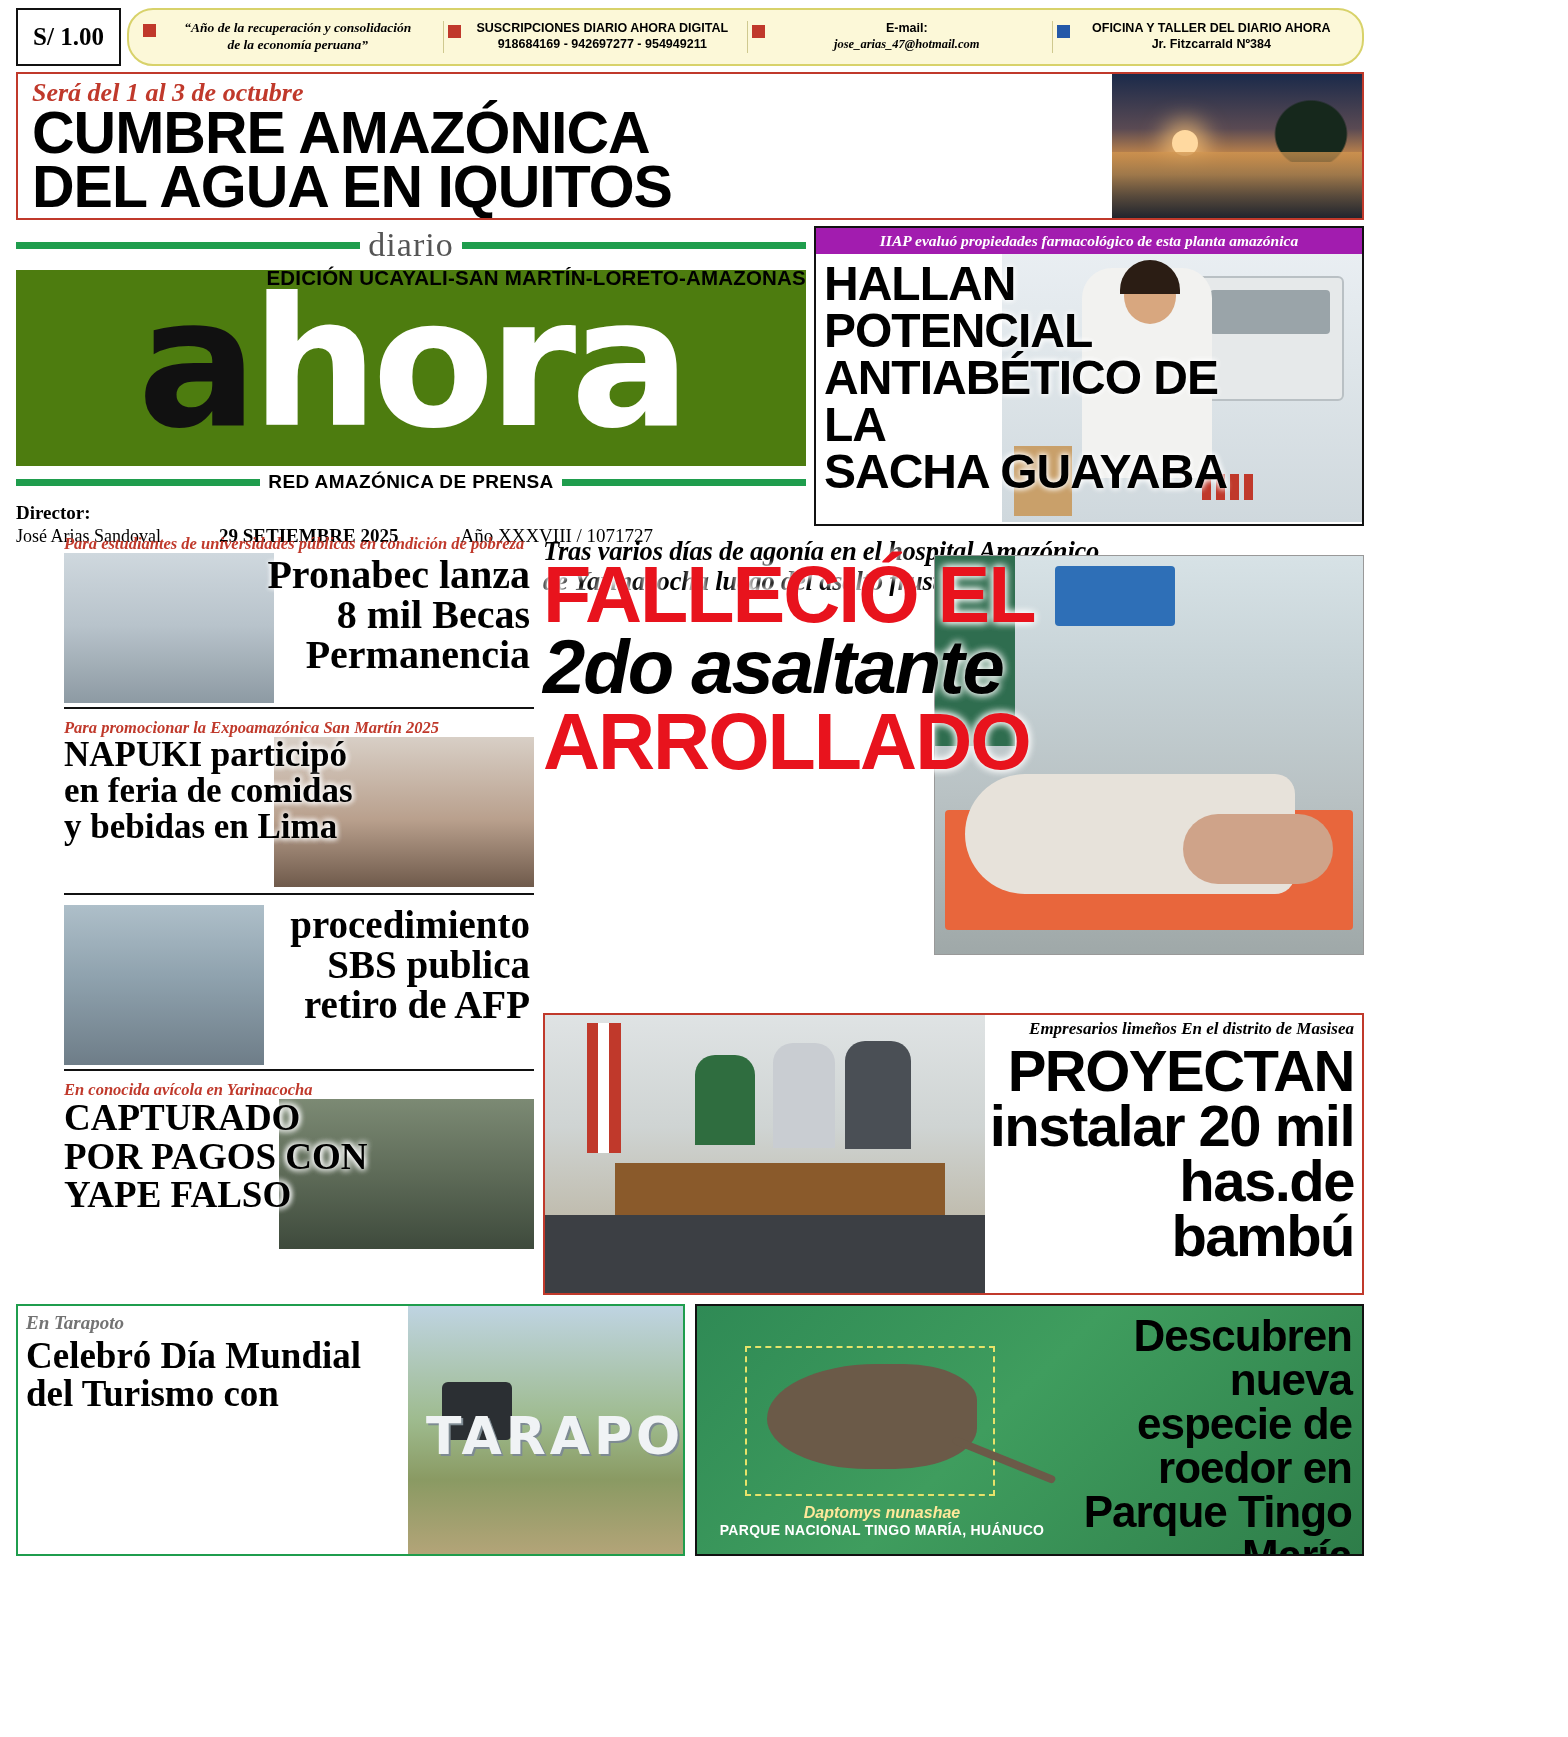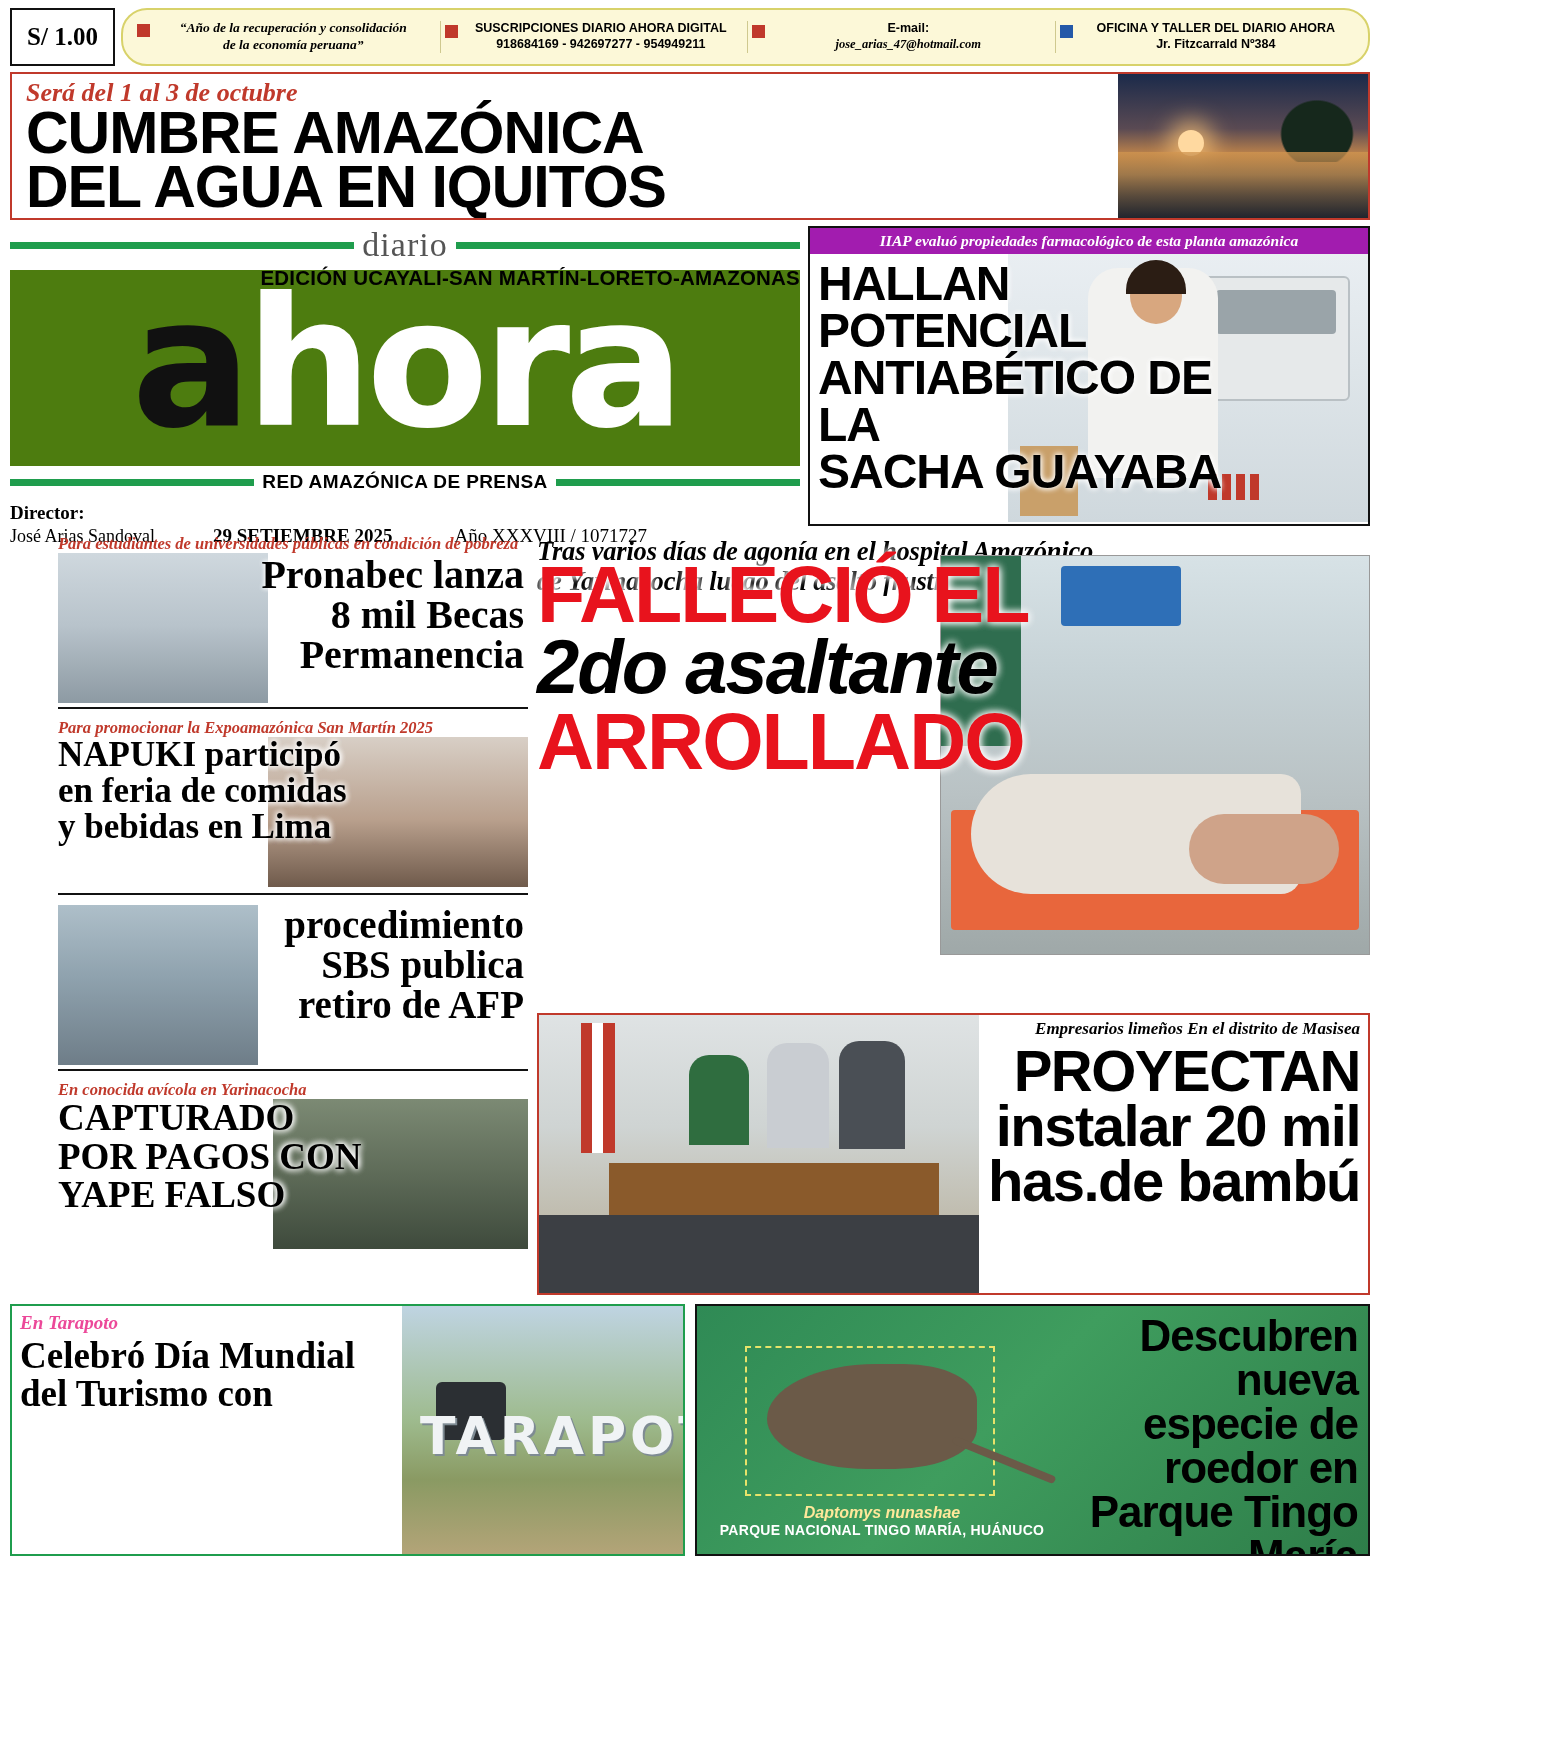--- a/index.html
+++ b/index.html
@@ -4,21 +4,21 @@
 <style>
   * { box-sizing: border-box; }
   html, body { margin:0; padding:0; }
   body {
     width:1568px; height:1737px;
     background:#ffffff;
     font-family:"Liberation Sans", sans-serif;
     color:#000;
     overflow:hidden;
   }
-  .page { position:relative; width:1380px; height:1737px; padding:8px 10px; }
+  .page { position:relative; width:1380px; height:1737px; padding:8px 16px; }
 
   
   .topbar { display:flex; align-items:stretch; height:58px; gap:6px; }
   .price-box {
     width:105px; border:2px solid #111; background:#fff;
     display:flex; align-items:center; justify-content:center;
     font-weight:bold; font-size:25px; font-family:"Liberation Serif", serif;
   }
   .info-strip {
     flex:1; border:2px solid #d8d26a; background:#fcf8d8; border-radius:26px;
@@ -172,21 +172,21 @@
   .bp-p3 { position:absolute; left:300px; top:26px; width:66px; height:108px; background:#4a4f55; border-radius:20px 20px 0 0;}
   .bp-fg { position:absolute; left:0; bottom:0; width:100%; height:78px; background:#3c3f44;}
   .bamboo-txt { flex:1; position:relative; padding:4px 8px 0 4px; }
   .bamboo-kicker { text-align:right; font-family:"Liberation Serif", serif; font-style:italic; font-weight:bold; font-size:17px; }
   .bamboo-head { font-weight:bold; font-size:58px; line-height:0.95; letter-spacing:-1.5px; text-align:right; margin-top:4px;}
 
   
   .bottom { display:flex; gap:10px; margin-top:9px; height:252px; }
   .bot-left { flex:1; border:2px solid #1f9d4d; position:relative; overflow:hidden; display:flex; }
   .bl-text { width:390px; padding:6px 6px 0 8px; }
-  .bl-kicker { color:#ec4899; font-family:"Liberation Serif", serif; font-style:italic; font-weight:bold; font-size:19px; }
+  .bl-kicker { color:#737373; font-family:"Liberation Serif", serif; font-style:italic; font-weight:bold; font-size:19px; }
   .bl-head { font-family:"Liberation Serif", serif; font-weight:bold; font-size:37px; line-height:1.02; margin-top:3px; }
   .bl-quote { color:#1f9d4d; font-weight:bold; font-size:35px; margin-top:4px; font-family:"Liberation Sans",sans-serif; }
   .bl-photo { flex:1; position:relative; background:linear-gradient(180deg,#bfd4e2 0%,#9ebb8e 46%,#8a9a63 70%,#b3a478 100%); overflow:hidden;}
   .blp-letters { position:absolute; left:18px; top:100px; font-weight:bold; font-size:52px; color:#f0f3f5;
     letter-spacing:4px; text-shadow:2px 2px 0 #7e8b93; font-family:"DejaVu Sans", sans-serif;}
   .blp-bike { position:absolute; left:34px; top:76px; width:70px; height:58px; background:#2b2f33; border-radius:6px;}
 
   .bot-right { flex:1; border:2px solid #111; position:relative; overflow:hidden; display:flex;
     background:linear-gradient(135deg,#2f8a55 0%,#3f9d5e 45%,#2e7d49 100%); }
   .br-photo { width:370px; position:relative; }

